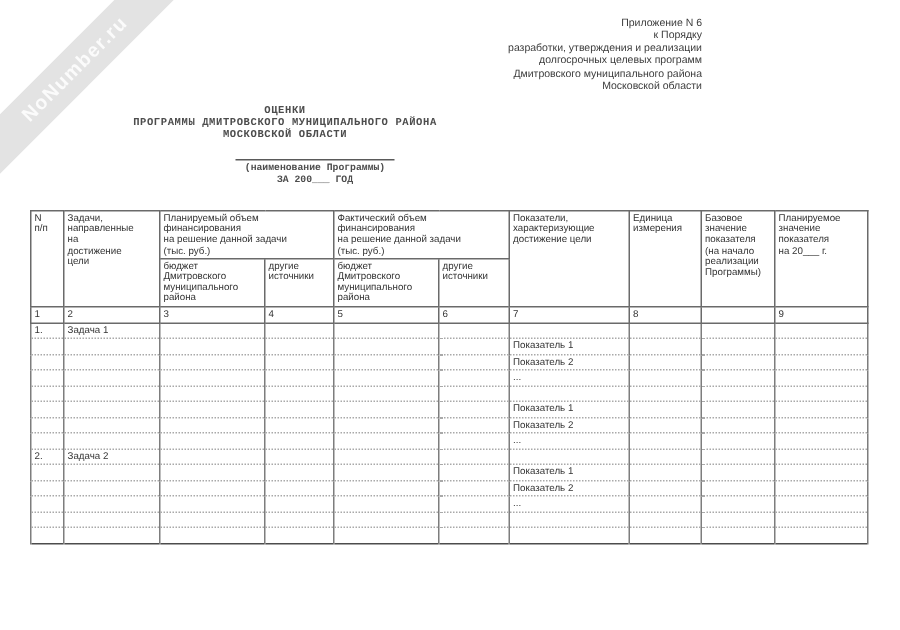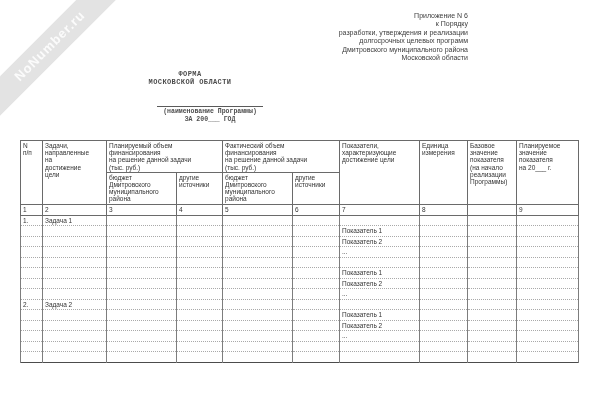--- a/index.html
+++ b/index.html
@@ -72,21 +72,22 @@
   <div class="annotation">
       <div>Приложение N 6</div>
       <div>к Порядку</div>
       <div>разработки, утверждения и реализации</div>
       <div>долгосрочных целевых программ</div>
       <div>Дмитровского муниципального района</div>
       <div>Московской области</div>
     </div>
 
   <div class="title">
-      <div>ФОРМА</div>
+      <div>ОЦЕНКИ</div>
+      <div>ПРОГРАММЫ ДМИТРОВСКОГО МУНИЦИПАЛЬНОГО РАЙОНА</div>
       <div>МОСКОВСКОЙ ОБЛАСТИ</div>
     </div>
 
   <div class="formname">
     <div class="rule"></div>
     <div>(наименование Программы)</div>
     <div>ЗА 200___ ГОД</div>
   </div>
 
   <table class="doc">

